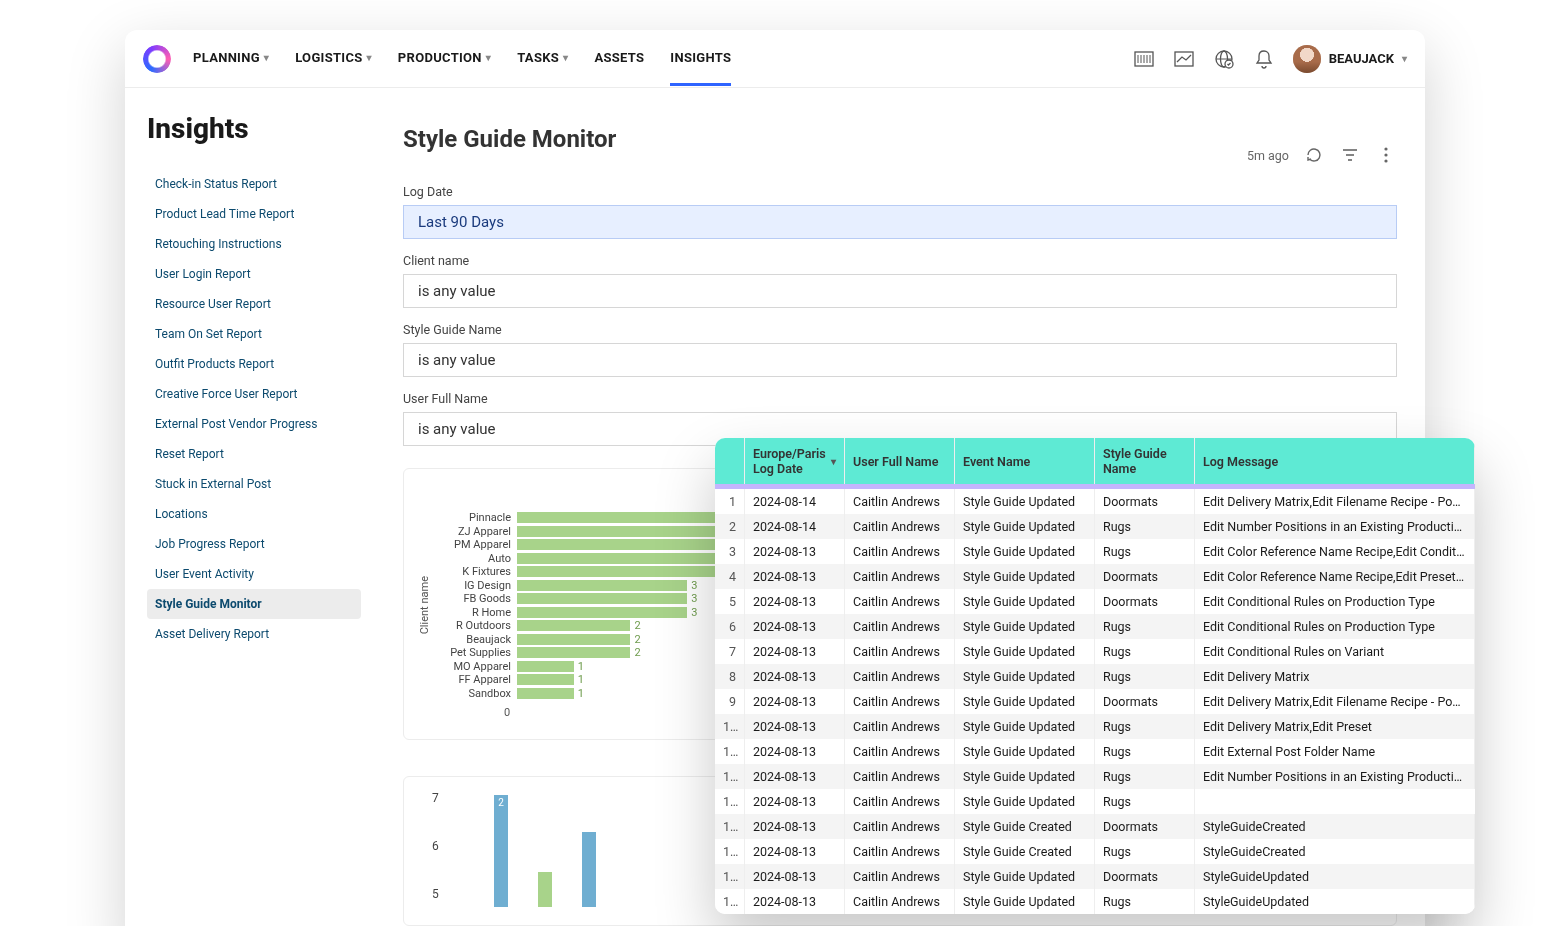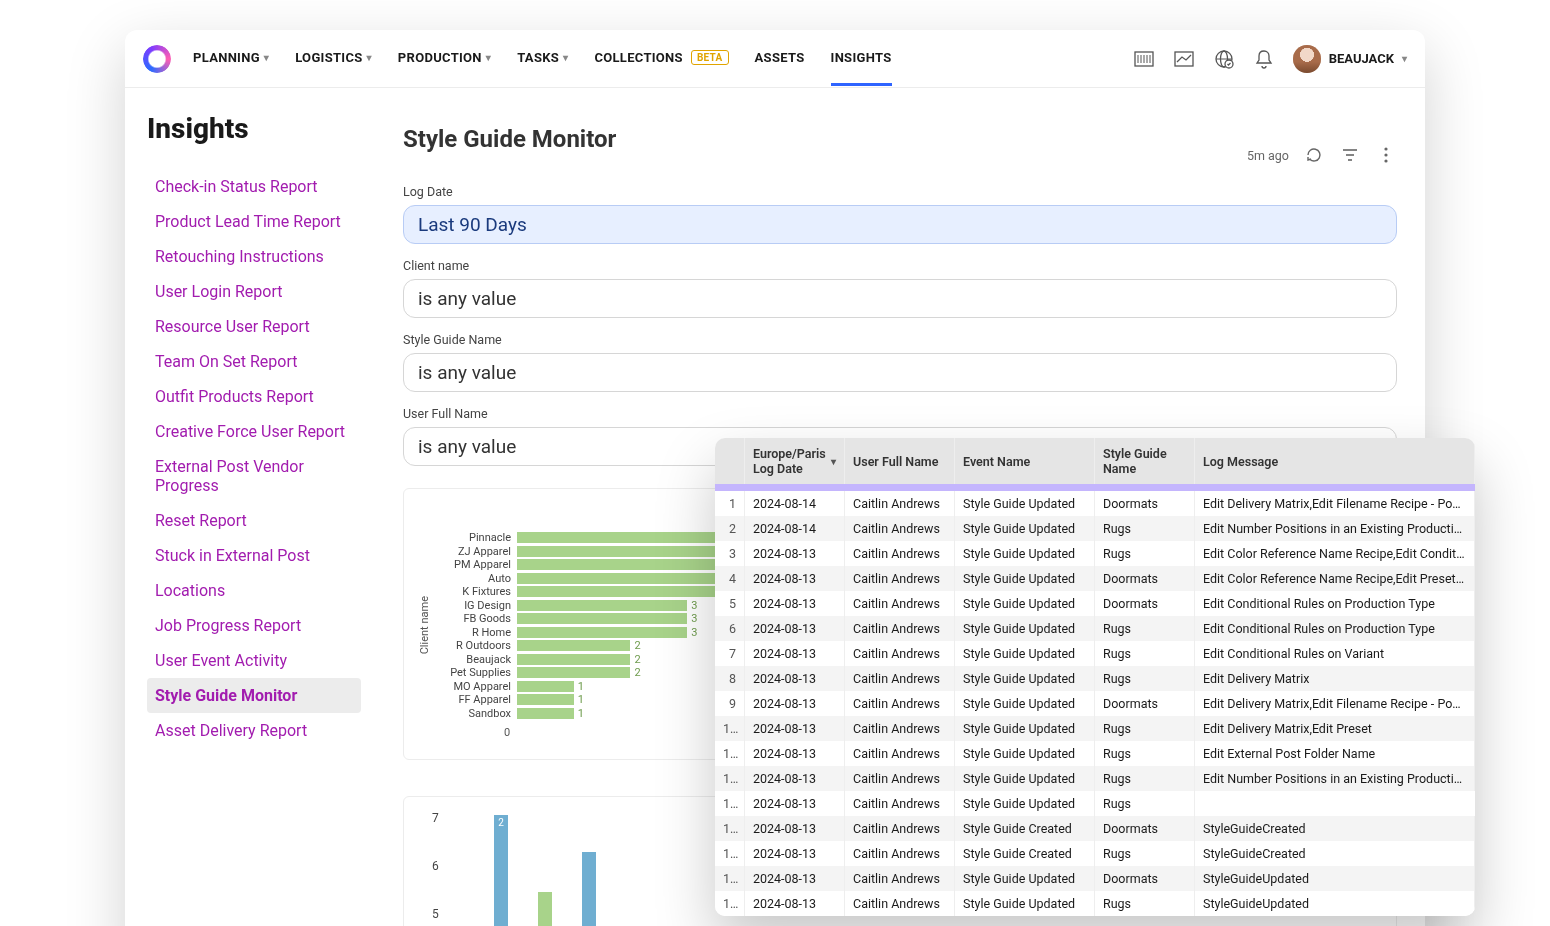--- a/index.html
+++ b/index.html
@@ -61,38 +61,38 @@
 
   
   .body { display:flex; min-height: 660px;}
   .sidebar {
     width: 250px;
     padding: 24px 14px 24px 22px;
   }
   .sidebar h1 { font-size: 28px; font-weight: 800; margin-bottom: 24px; }
   .side-list { display:flex;flex-direction:column; }
   .side-item {
-    font-size: 16px; color: #a21caf; padding: 8px 8px; cursor: pointer;
+    font-size: 12px; color: #0c4a6e; padding: 8px 8px; cursor: pointer;
     border-radius: 4px;
   }
   .side-item.active { background:#ececec; font-weight:700; }
 
   .main {
     flex:1; padding: 24px 28px; position:relative;
   }
   .main-head { display:flex;align-items:center;justify-content:space-between; }
   .main-head h2 { font-size: 24px; font-weight:700; color:#333; }
   .head-actions { display:flex;align-items:center;gap:14px;color:#666;font-size:12.5px;margin-top:32px;}
 
   .filters { display:flex;gap:14px;margin-top:18px;flex-direction:column; }
   .filter { display:flex;flex-direction:column;gap:6px; }
   .filter-label { font-size:12.5px;color:#444; }
   .filter-pill {
-    border:1px solid #d6d6d6;border-radius:12px;padding:7px 14px;
-    font-size:19px;color:#333;background:#fff;cursor:pointer;
+    border:1px solid #d6d6d6;border-radius:0;padding:7px 14px;
+    font-size:15px;color:#333;background:#fff;cursor:pointer;
   }
   .filter-pill.primary { background:#e7efff;border-color:#b8ccf5;color:#1a3a7d; }
 
   
   .chart-card {
     margin-top: 22px;
     border:1px solid #ececec; border-radius:6px;
     padding: 14px 28px 20px 14px;
   }
   .chart-title { text-align:center;font-size:14px;color:#444;margin-bottom:12px;}
@@ -128,21 +128,21 @@
     left: 590px;
     top: 408px;
     width: 760px;
     background:#fff;
     border-radius:10px;
     box-shadow: 0 28px 60px rgba(0,0,0,0.22);
     overflow:hidden;
     font-size:12.5px;
   }
   .ft-head, .ft-row { display:grid;grid-template-columns: 30px 100px 110px 140px 100px 1fr; }
-  .ft-head { background:#e5e5e5;border-bottom:7px solid #c4b5fd; }
+  .ft-head { background:#5eead4;border-bottom:5px solid #c4b5fd; }
   .ft-head > div { padding:8px 8px;color:#333;font-weight:600;border-right:1px solid #eee;display:flex;align-items:center;gap:4px;}
   .ft-head > div:first-child{border-right:1px solid #eee;}
   .ft-row > div { padding:5px 8px;border-right:1px solid #eee;white-space:nowrap;overflow:hidden;text-overflow:ellipsis;}
   .ft-row:nth-child(even){ background:#f4f4f4; }
   .ft-row:nth-child(odd){ background:#fff; }
   .ft-idx{ text-align:right;color:#555;}
   .sort-chev { font-size:10px;color:#555;margin-left:auto;}
 
   svg { display:block; }
 </style>
@@ -162,24 +162,20 @@
           <span>LOGISTICS</span>
           <span class="chev">▾</span>
         </div>
         <div class="nav-item">
           <span>PRODUCTION</span>
           <span class="chev">▾</span>
         </div>
         <div class="nav-item">
           <span>TASKS</span>
           <span class="chev">▾</span>
-        </div>
-        <div class="nav-item">
-          <span>COLLECTIONS</span>
-          <span class="beta">BETA</span>
         </div>
         <div class="nav-item">
           <span>ASSETS</span>
         </div>
         <div class="nav-item active">
           <span>INSIGHTS</span>
         </div>
       </div>
     <div class="nav-right">
       <div class="icon-btn">

